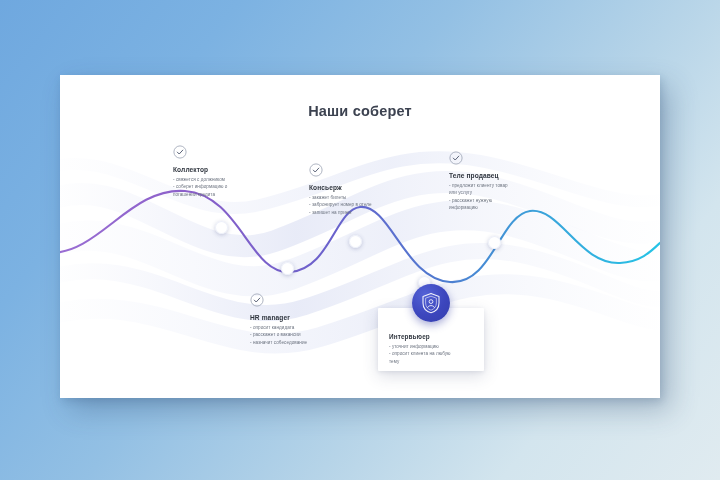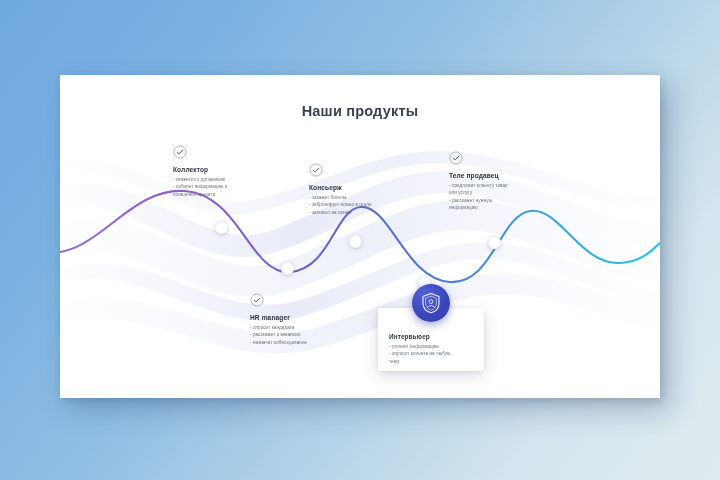--- a/index.html
+++ b/index.html
@@ -164,21 +164,21 @@
              C 500,132 520,190 560,188
              C 595,186 600,158 620,156" fill="none" stroke="url(#wavegrad)" stroke-width="2.1" stroke-linecap="round"></path>
   </svg>
 
   <span class="wave-node" style="left:155px;  top:146px;"></span>
   <span class="wave-node" style="left:221px;  top:187px;"></span>
   <span class="wave-node" style="left:289px;  top:160px;"></span>
   <span class="wave-node" style="left:358px;  top:201px;"></span>
   <span class="wave-node" style="left:428px;  top:161px;"></span>
 
-  <div id="slide-title">Наши продукты</div>
+  <div id="slide-title">Наши соберет</div>
 
   <div class="product" id="product-collector">
     <svg class="check-icon" viewBox="0 0 14 14">
       <circle cx="7" cy="7" r="6.1" fill="none" stroke="#9aa2b3" stroke-width="0.8"></circle>
       <path d="M4.3 7.1 L6.2 9 L9.8 5.1" fill="none" stroke="#5c6478" stroke-width="1" stroke-linecap="round" stroke-linejoin="round"></path>
     </svg>
     <div class="p-title">Коллектор</div>
     <ul class="p-list">
       <li>- свяжется с должником</li>
       <li>- соберет информацию о</li>

